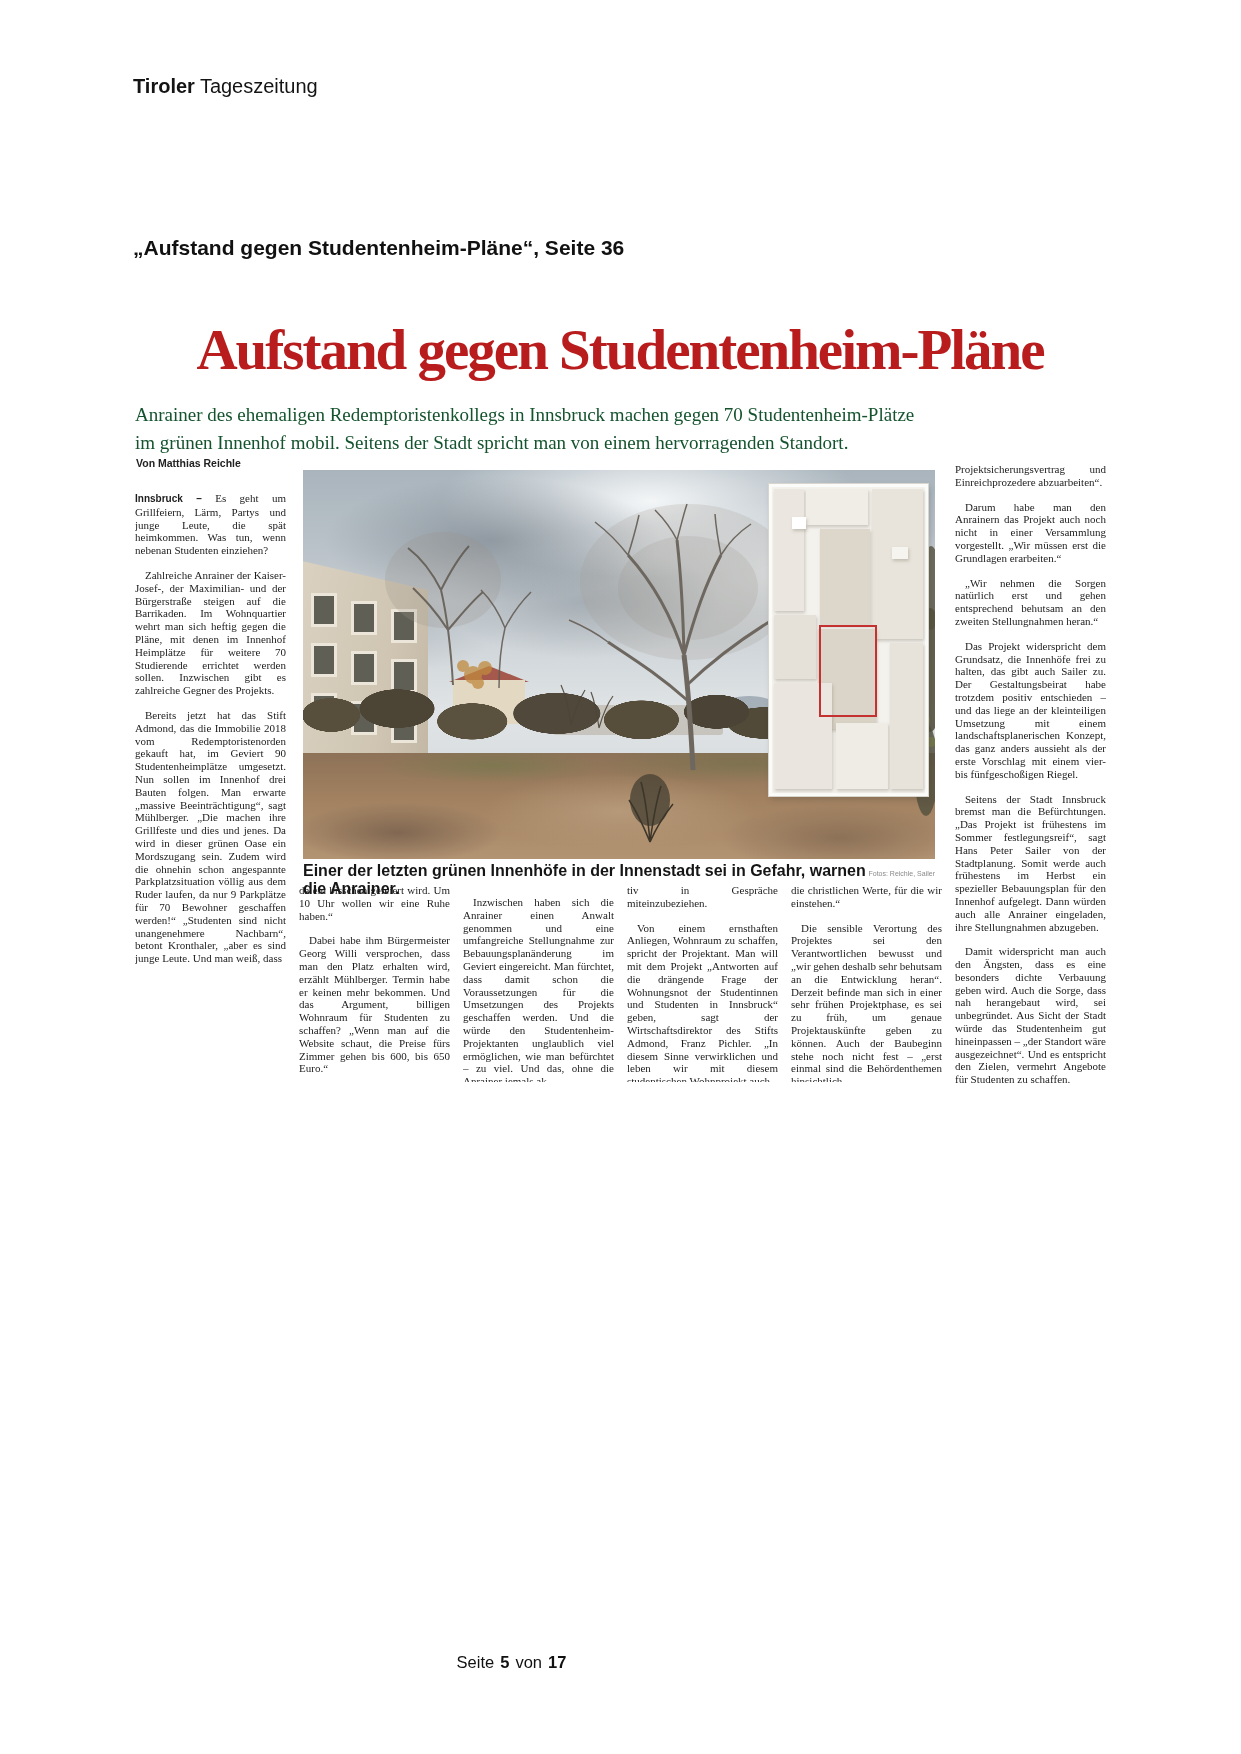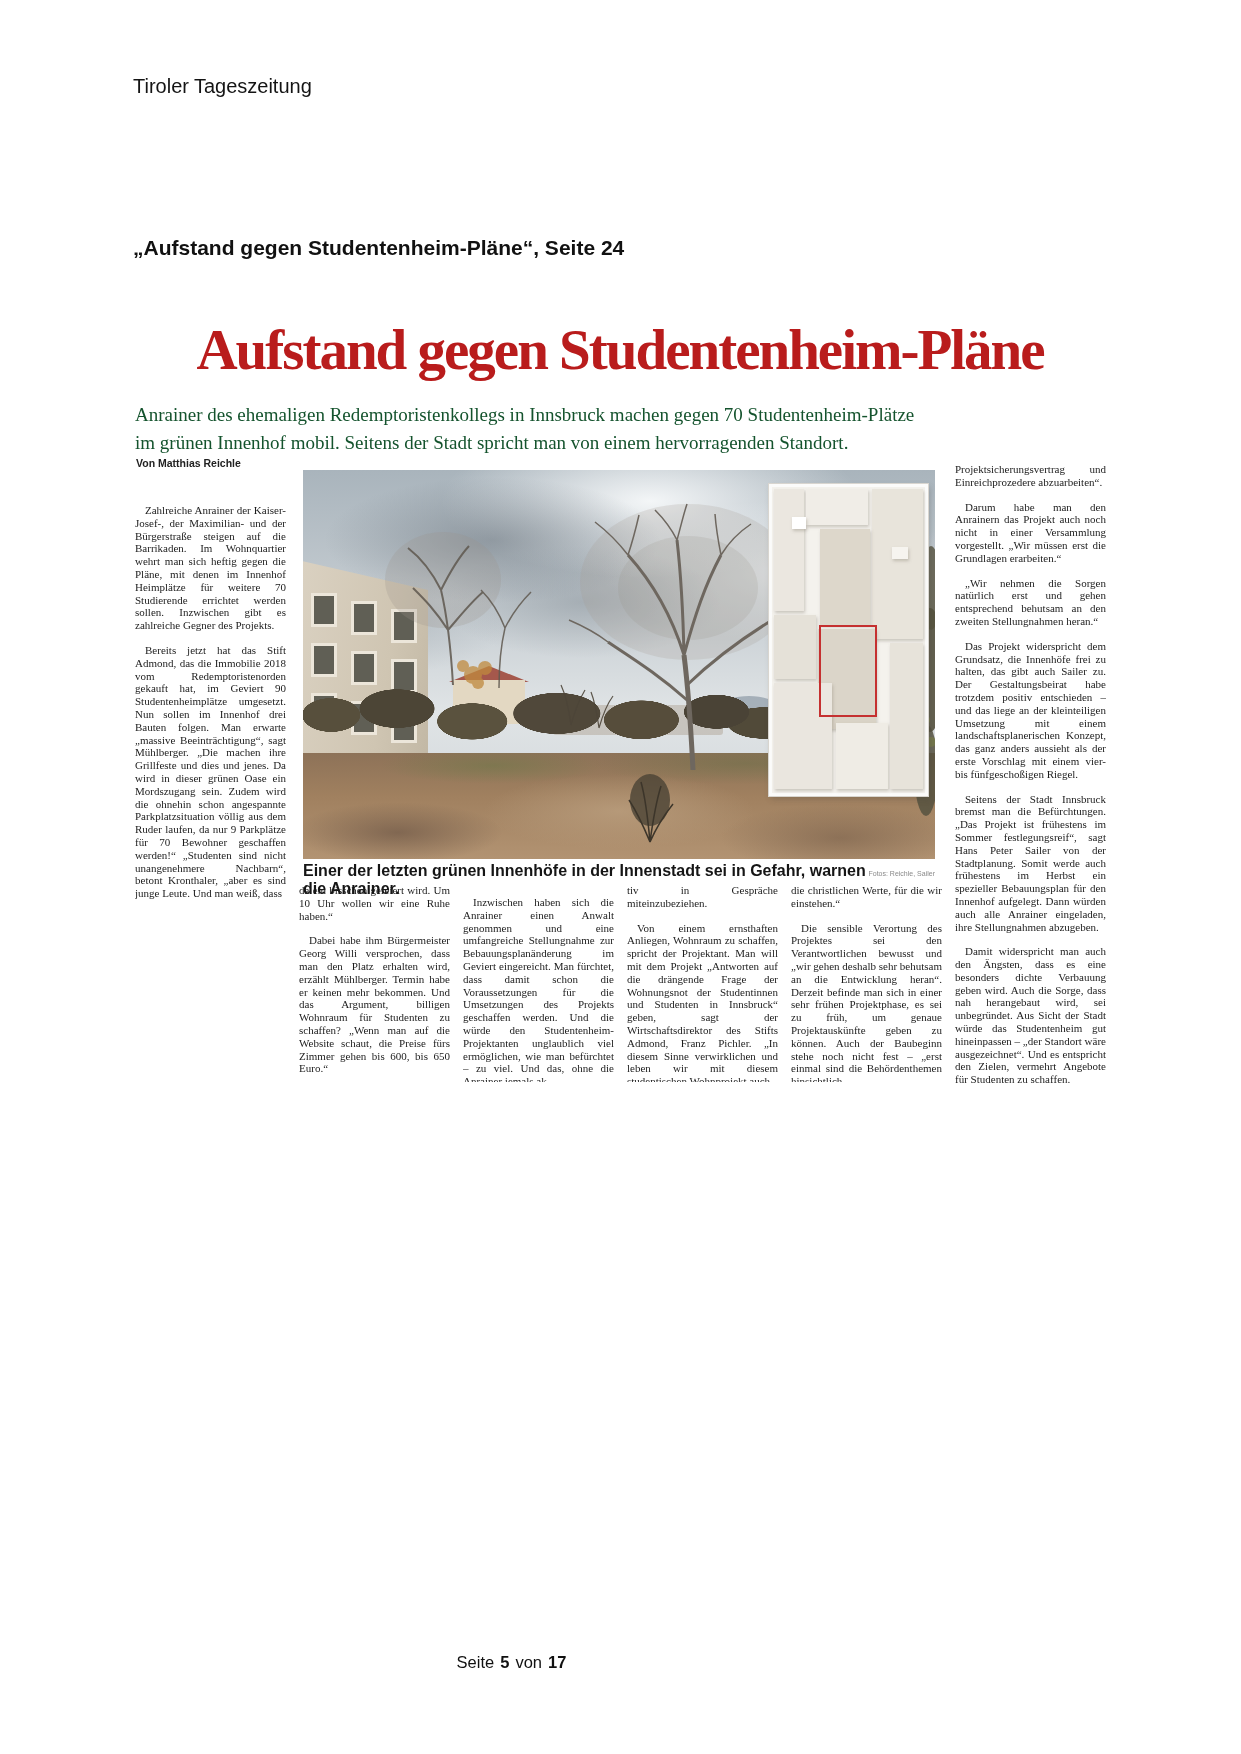--- a/index.html
+++ b/index.html
@@ -3,21 +3,21 @@
 <meta charset="utf-8">
 <style>
   html,body{margin:0;padding:0;}
   body{
     width:1241px;height:1754px;position:relative;background:#ffffff;
     font-family:"Liberation Serif","DejaVu Serif",serif;color:#1a1a1a;
     overflow:hidden;
   }
   
   .masthead{position:absolute;left:133px;top:75px;font-family:"Liberation Sans","DejaVu Sans",sans-serif;font-size:20px;color:#141414;}
-  .masthead .b{font-weight:normal;margin-right:5px;}
+  .masthead .b{font-weight:bold;margin-right:5px;}
   .refhead{position:absolute;left:133px;top:236px;font-family:"Liberation Sans","DejaVu Sans",sans-serif;font-weight:bold;font-size:21px;color:#111;}
   
   .headline{position:absolute;left:135px;top:318px;width:970px;text-align:center;
     font-size:57px;font-weight:bold;letter-spacing:-2px;color:#b91c1c;white-space:nowrap;line-height:64px;}
   .subhead{position:absolute;left:135px;top:401px;width:970px;text-align:left;
     font-size:19px;line-height:27.5px;color:#14532d;}
   .byline{position:absolute;left:136px;top:457px;font-family:"Liberation Sans","DejaVu Sans",sans-serif;
     font-weight:bold;font-size:10.5px;color:#222;}
   
   .bodycol{position:absolute;width:151px;overflow:hidden;font-size:11px;line-height:12.8px;
@@ -82,31 +82,32 @@
   .footer .num{font-weight:bold;}
   .footer span{margin:0 3px;}
 </style>
 </head>
 <body>
 
 <div class="masthead">
   <span class="b">Tiroler</span><span>Tageszeitung</span>
 </div>
 
-<div class="refhead">„Aufstand gegen Studentenheim-Pläne“, Seite 24</div>
+<div class="refhead">„Aufstand gegen Studentenheim-Pläne“, Seite 36</div>
 
 <div class="headline">Aufstand gegen Studentenheim-Pläne</div>
 <div class="subhead">
   <div>Anrainer des ehemaligen Redemptoristenkollegs in Innsbruck machen gegen 70 Studentenheim-Plätze</div>
   <div>im grünen Innenhof mobil. Seitens der Stadt spricht man von einem hervorragenden Standort.</div>
 </div>
 
 <div class="byline">Von Matthias Reichle</div>
 
 <div class="bodycol c1">
+  <p><span class="lead">Innsbruck –</span><span> Es geht um Grillfeiern, Lärm, Partys und junge Leute, die spät heimkommen. Was tun, wenn nebenan Studenten einziehen?</span></p>
   <p class="ind">Zahlreiche Anrainer der Kaiser-Josef-, der Maximilian- und der Bürgerstraße steigen auf die Barrikaden. Im Wohnquartier wehrt man sich heftig gegen die Pläne, mit denen im Innenhof Heimplätze für weitere 70 Studierende errichtet werden sollen. Inzwischen gibt es zahlreiche Gegner des Projekts.</p>
   <p class="ind">Bereits jetzt hat das Stift Admond, das die Immobilie 2018 vom Redemptoristenorden gekauft hat, im Geviert 90 Studentenheimplätze umgesetzt. Nun sollen im Innenhof drei Bauten folgen. Man erwarte „massive Beeinträchtigung“, sagt Mühlberger. „Die machen ihre Grillfeste und dies und jenes. Da wird in dieser grünen Oase ein Mordszugang sein. Zudem wird die ohnehin schon angespannte Parkplatzsituation völlig aus dem Ruder laufen, da nur 9 Parkplätze für 70 Bewohner geschaffen werden!“ „Studenten sind nicht unangenehmere Nachbarn“, betont Kronthaler, „aber es sind junge Leute. Und man weiß, dass</p>
 </div>
 
 <div class="photo">
   <div class="sky"></div>
 
   <div class="building">
     <div class="win" style="left:8px;top:38px;"></div>
     <div class="win" style="left:48px;top:46px;"></div>

